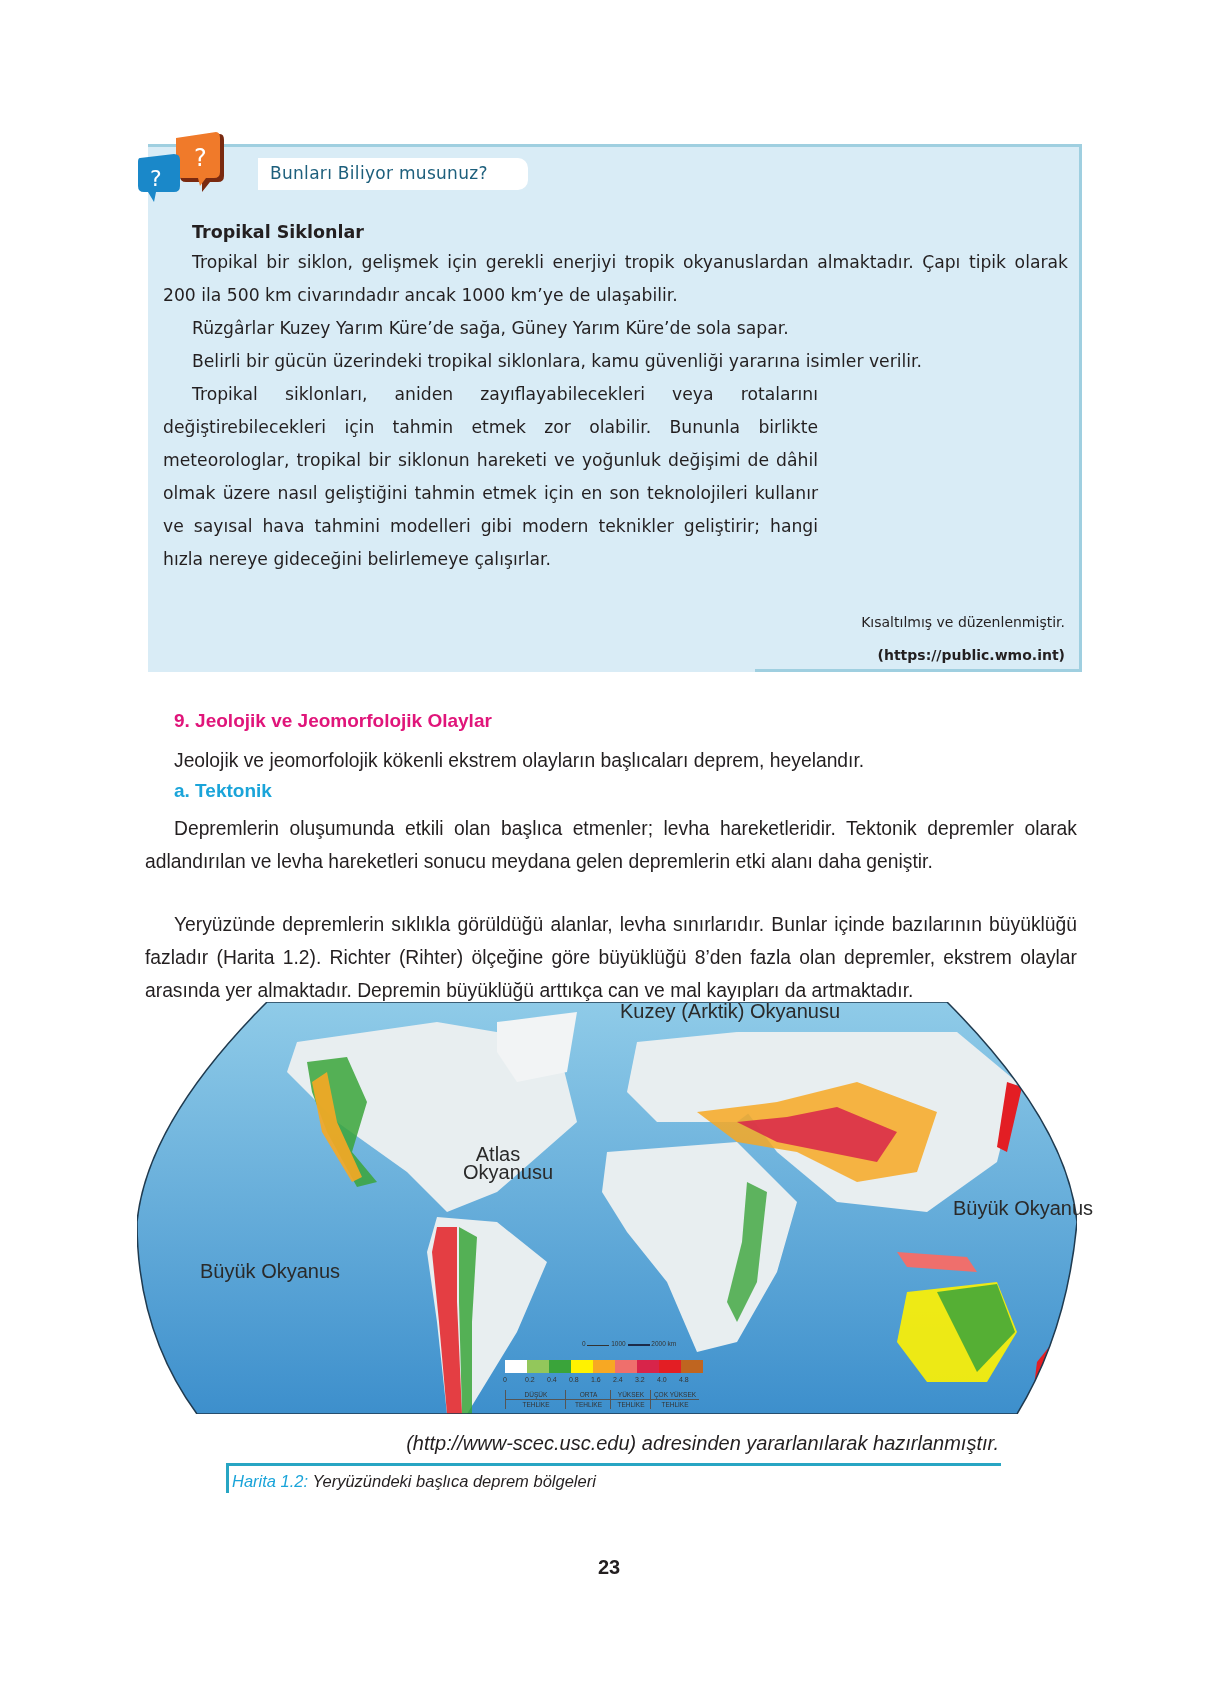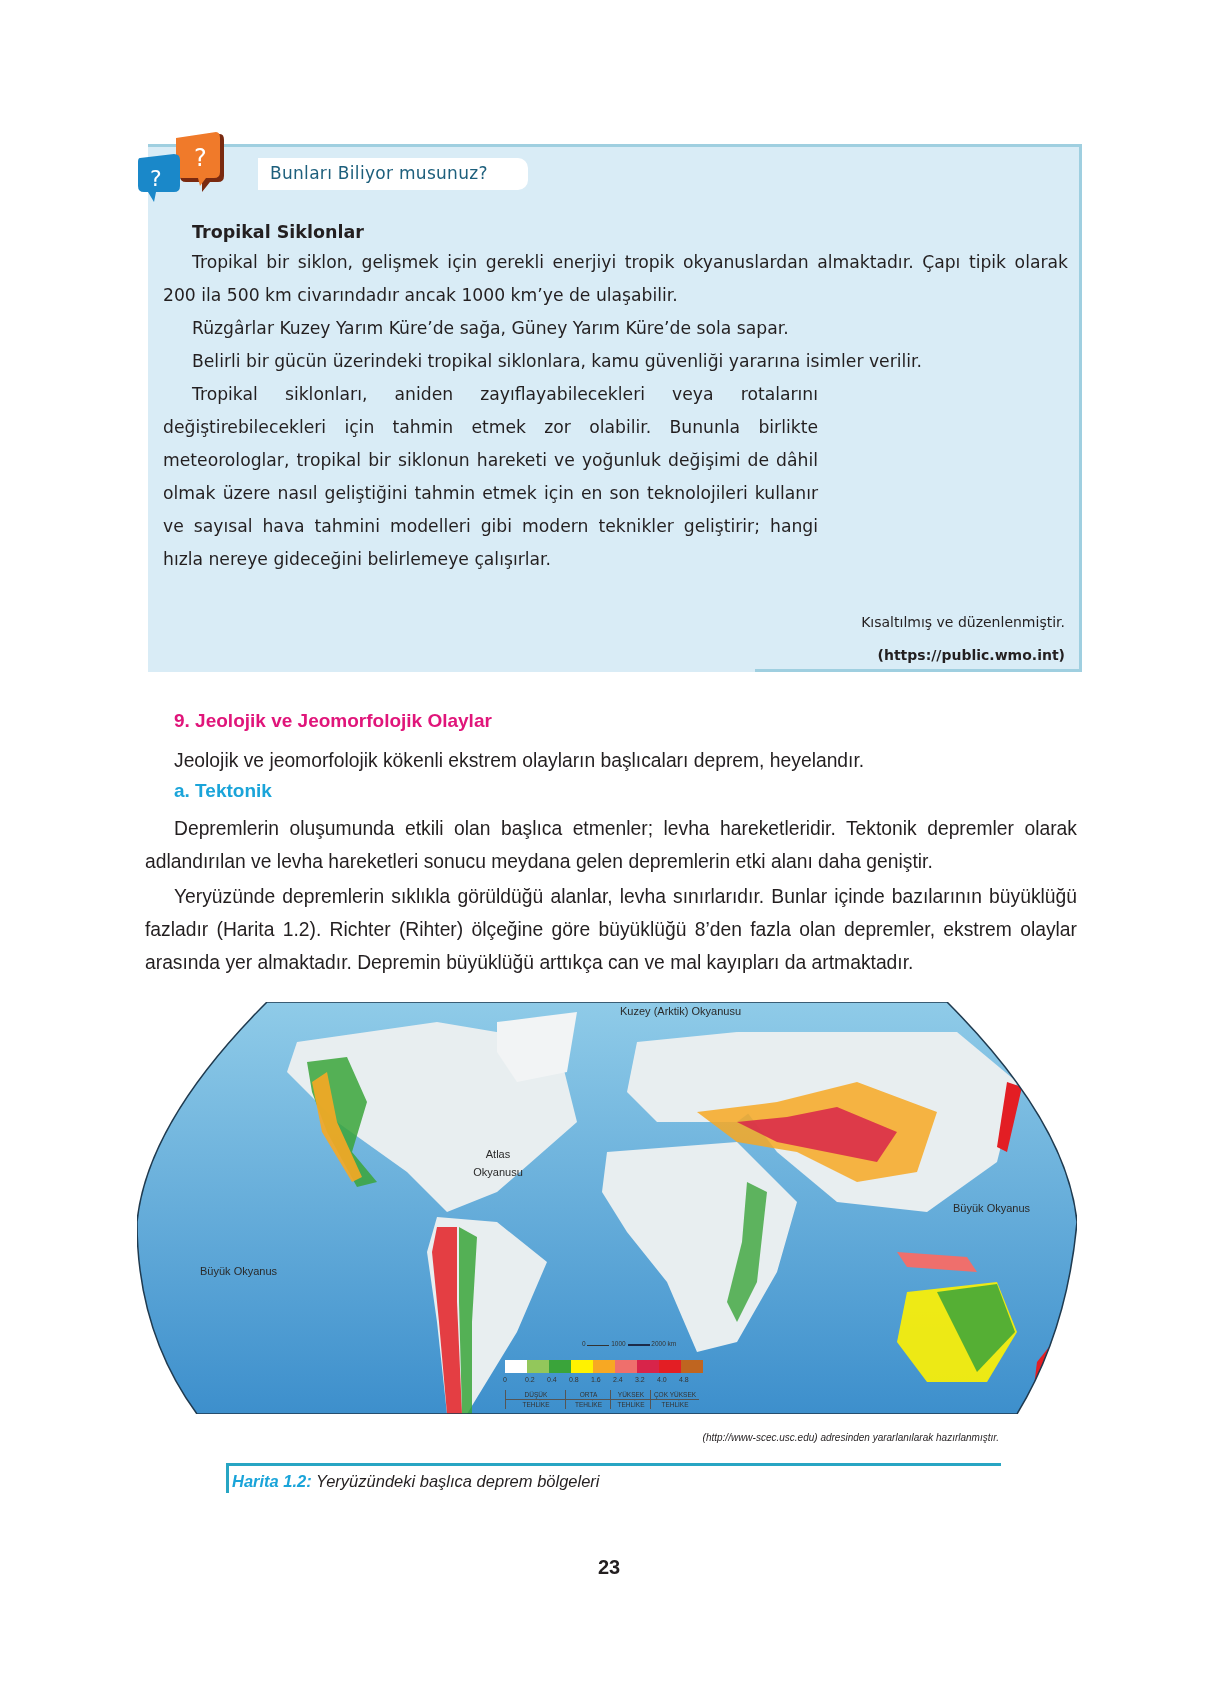--- a/index.html
+++ b/index.html
@@ -19,32 +19,32 @@
   
   .h2 { position: absolute; left: 174px; top: 710px; font-size: 19px; font-weight: bold; color: #e0157a; }
   .h3 { position: absolute; left: 174px; top: 780px; font-size: 19px; font-weight: bold; color: #1aa4d9; }
   .body-p { position: absolute; left: 145px; width: 932px; font-size: 19.3px; line-height: 33px; text-align: justify; }
   .p1 { top: 744px; text-indent: 29px; }
   .p2 { top: 812px; text-indent: 29px; }
   .p3 { top: 880px; text-indent: 29px; }
 
   
   .map-wrap { position: absolute; left: 137px; top: 1002px; width: 940px; height: 412px; }
-  .map-label { position: absolute; font-size: 11px; color: #2a2a2a; line-height: 18px; text-align: center; }
+  .map-label { position: absolute; font-size: 20px; color: #2a2a2a; line-height: 18px; text-align: center; }
   .legend { position: absolute; left: 505px; top: 1360px; }
   .legend-swatch { position: absolute; top: 0; height: 13px; width: 22px; }
   .legend-tick { position: absolute; top: 16px; font-size: 7px; color: #333; }
   .legend-zone { position: absolute; top: 30px; font-size: 6.5px; color: #333; text-align: center; line-height: 9px; }
   .scale-bar { position: absolute; left: 582px; top: 1340px; font-size: 6.5px; color: #333; }
 
-  .credit { position: absolute; right: 212px; top: 1432px; font-size: 10px; font-style: italic; color: #231f20; }
+  .credit { position: absolute; right: 212px; top: 1432px; font-size: 20px; font-style: italic; color: #231f20; }
   .caption-line { position: absolute; left: 226px; top: 1463px; width: 775px; height: 3px; background: #27a5c3; }
   .caption-bar { position: absolute; left: 226px; top: 1463px; width: 3px; height: 30px; background: #27a5c3; }
   .caption { position: absolute; left: 232px; top: 1472px; font-size: 16.5px; font-style: italic; }
-  .caption .lbl { color: #1aa4d9; font-weight: bold; }
+  .caption .lbl { color: #1aa4d9; font-weight: normal; }
 
   .page-num { position: absolute; left: 598px; top: 1556px; font-size: 20px; font-weight: bold; color: #231f20; }
 </style>
 </head>
 <body>
 
 <div class="info-box">
     <div class="bottom-line"></div>
   </div>
 <div class="info-tab"></div>
@@ -71,21 +71,21 @@
 </div>
 <div class="source-note" style="top:606px">
   <div>Kısaltılmış ve düzenlenmiştir.</div>
   <div style="font-weight:bold">(https://public.wmo.int)</div>
 </div>
 
 <div class="h2">9. Jeolojik ve Jeomorfolojik Olaylar</div>
 <div class="body-p p1">Jeolojik ve jeomorfolojik kökenli ekstrem olayların başlıcaları deprem, heyelandır.</div>
 <div class="h3">a. Tektonik</div>
 <div class="body-p p2">Depremlerin oluşumunda etkili olan başlıca etmenler; levha hareketleridir. Tektonik depremler olarak adlandırılan ve levha hareketleri sonucu meydana gelen depremlerin etki alanı daha geniştir.</div>
-<div class="body-p p3" style="top:880px">Yeryüzünde depremlerin sıklıkla görüldüğü alanlar, levha sınırlarıdır. Bunlar içinde bazılarının büyüklüğü fazladır (Harita 1.2). Richter (Rihter) ölçeğine göre büyüklüğü 8’den fazla olan depremler, ekstrem olaylar arasında yer almaktadır. Depremin büyüklüğü arttıkça can ve mal kayıpları da artmaktadır.</div>
+<div class="body-p p3" style="top:908px">Yeryüzünde depremlerin sıklıkla görüldüğü alanlar, levha sınırlarıdır. Bunlar içinde bazılarının büyüklüğü fazladır (Harita 1.2). Richter (Rihter) ölçeğine göre büyüklüğü 8’den fazla olan depremler, ekstrem olaylar arasında yer almaktadır. Depremin büyüklüğü arttıkça can ve mal kayıpları da artmaktadır.</div>
 
 <svg class="map-wrap" viewBox="0 0 940 412">
   <defs>
     <clipPath id="globe">
         <path d="M130 0 L810 0 Q930 120 940 220 Q930 330 880 412 L60 412 Q0 330 0 220 Q10 120 130 0 Z"></path>
       </clipPath>
     <linearGradient id="sea" x1="0" y1="0" x2="0" y2="1">
       <stop offset="0" stop-color="#8fcbe8"></stop>
         <stop offset="1" stop-color="#3d8fcc"></stop>
     </linearGradient>

